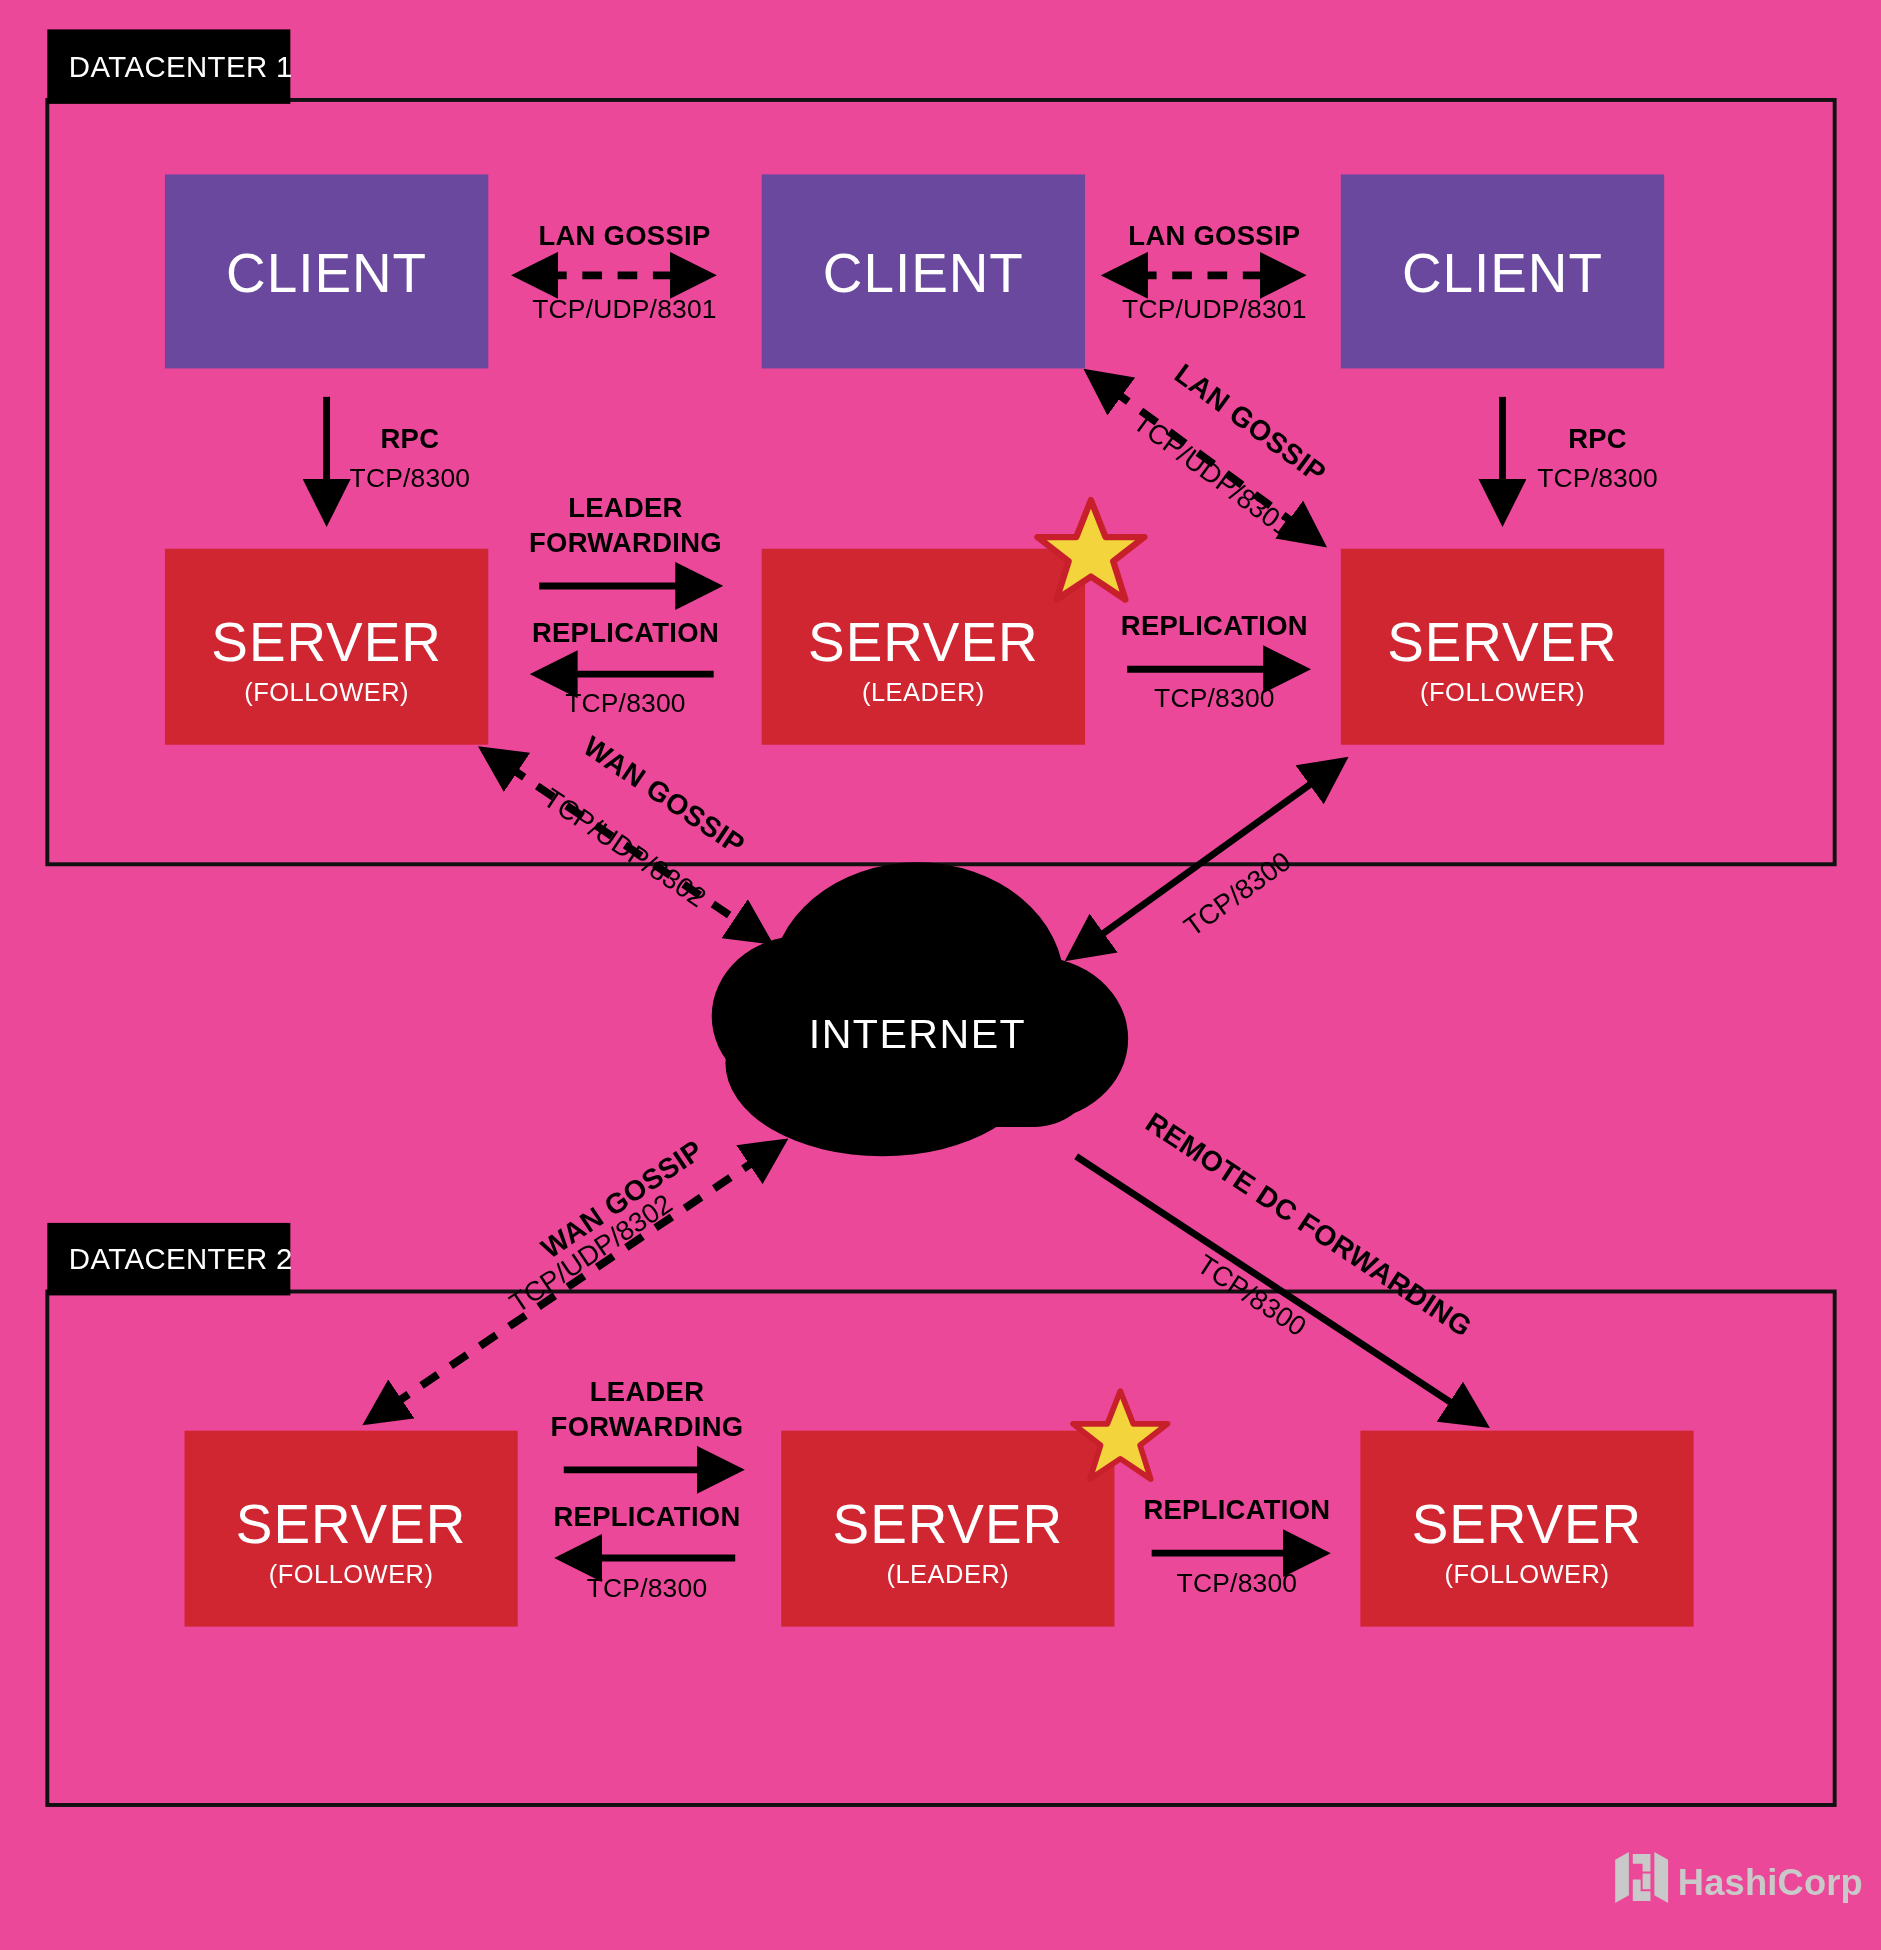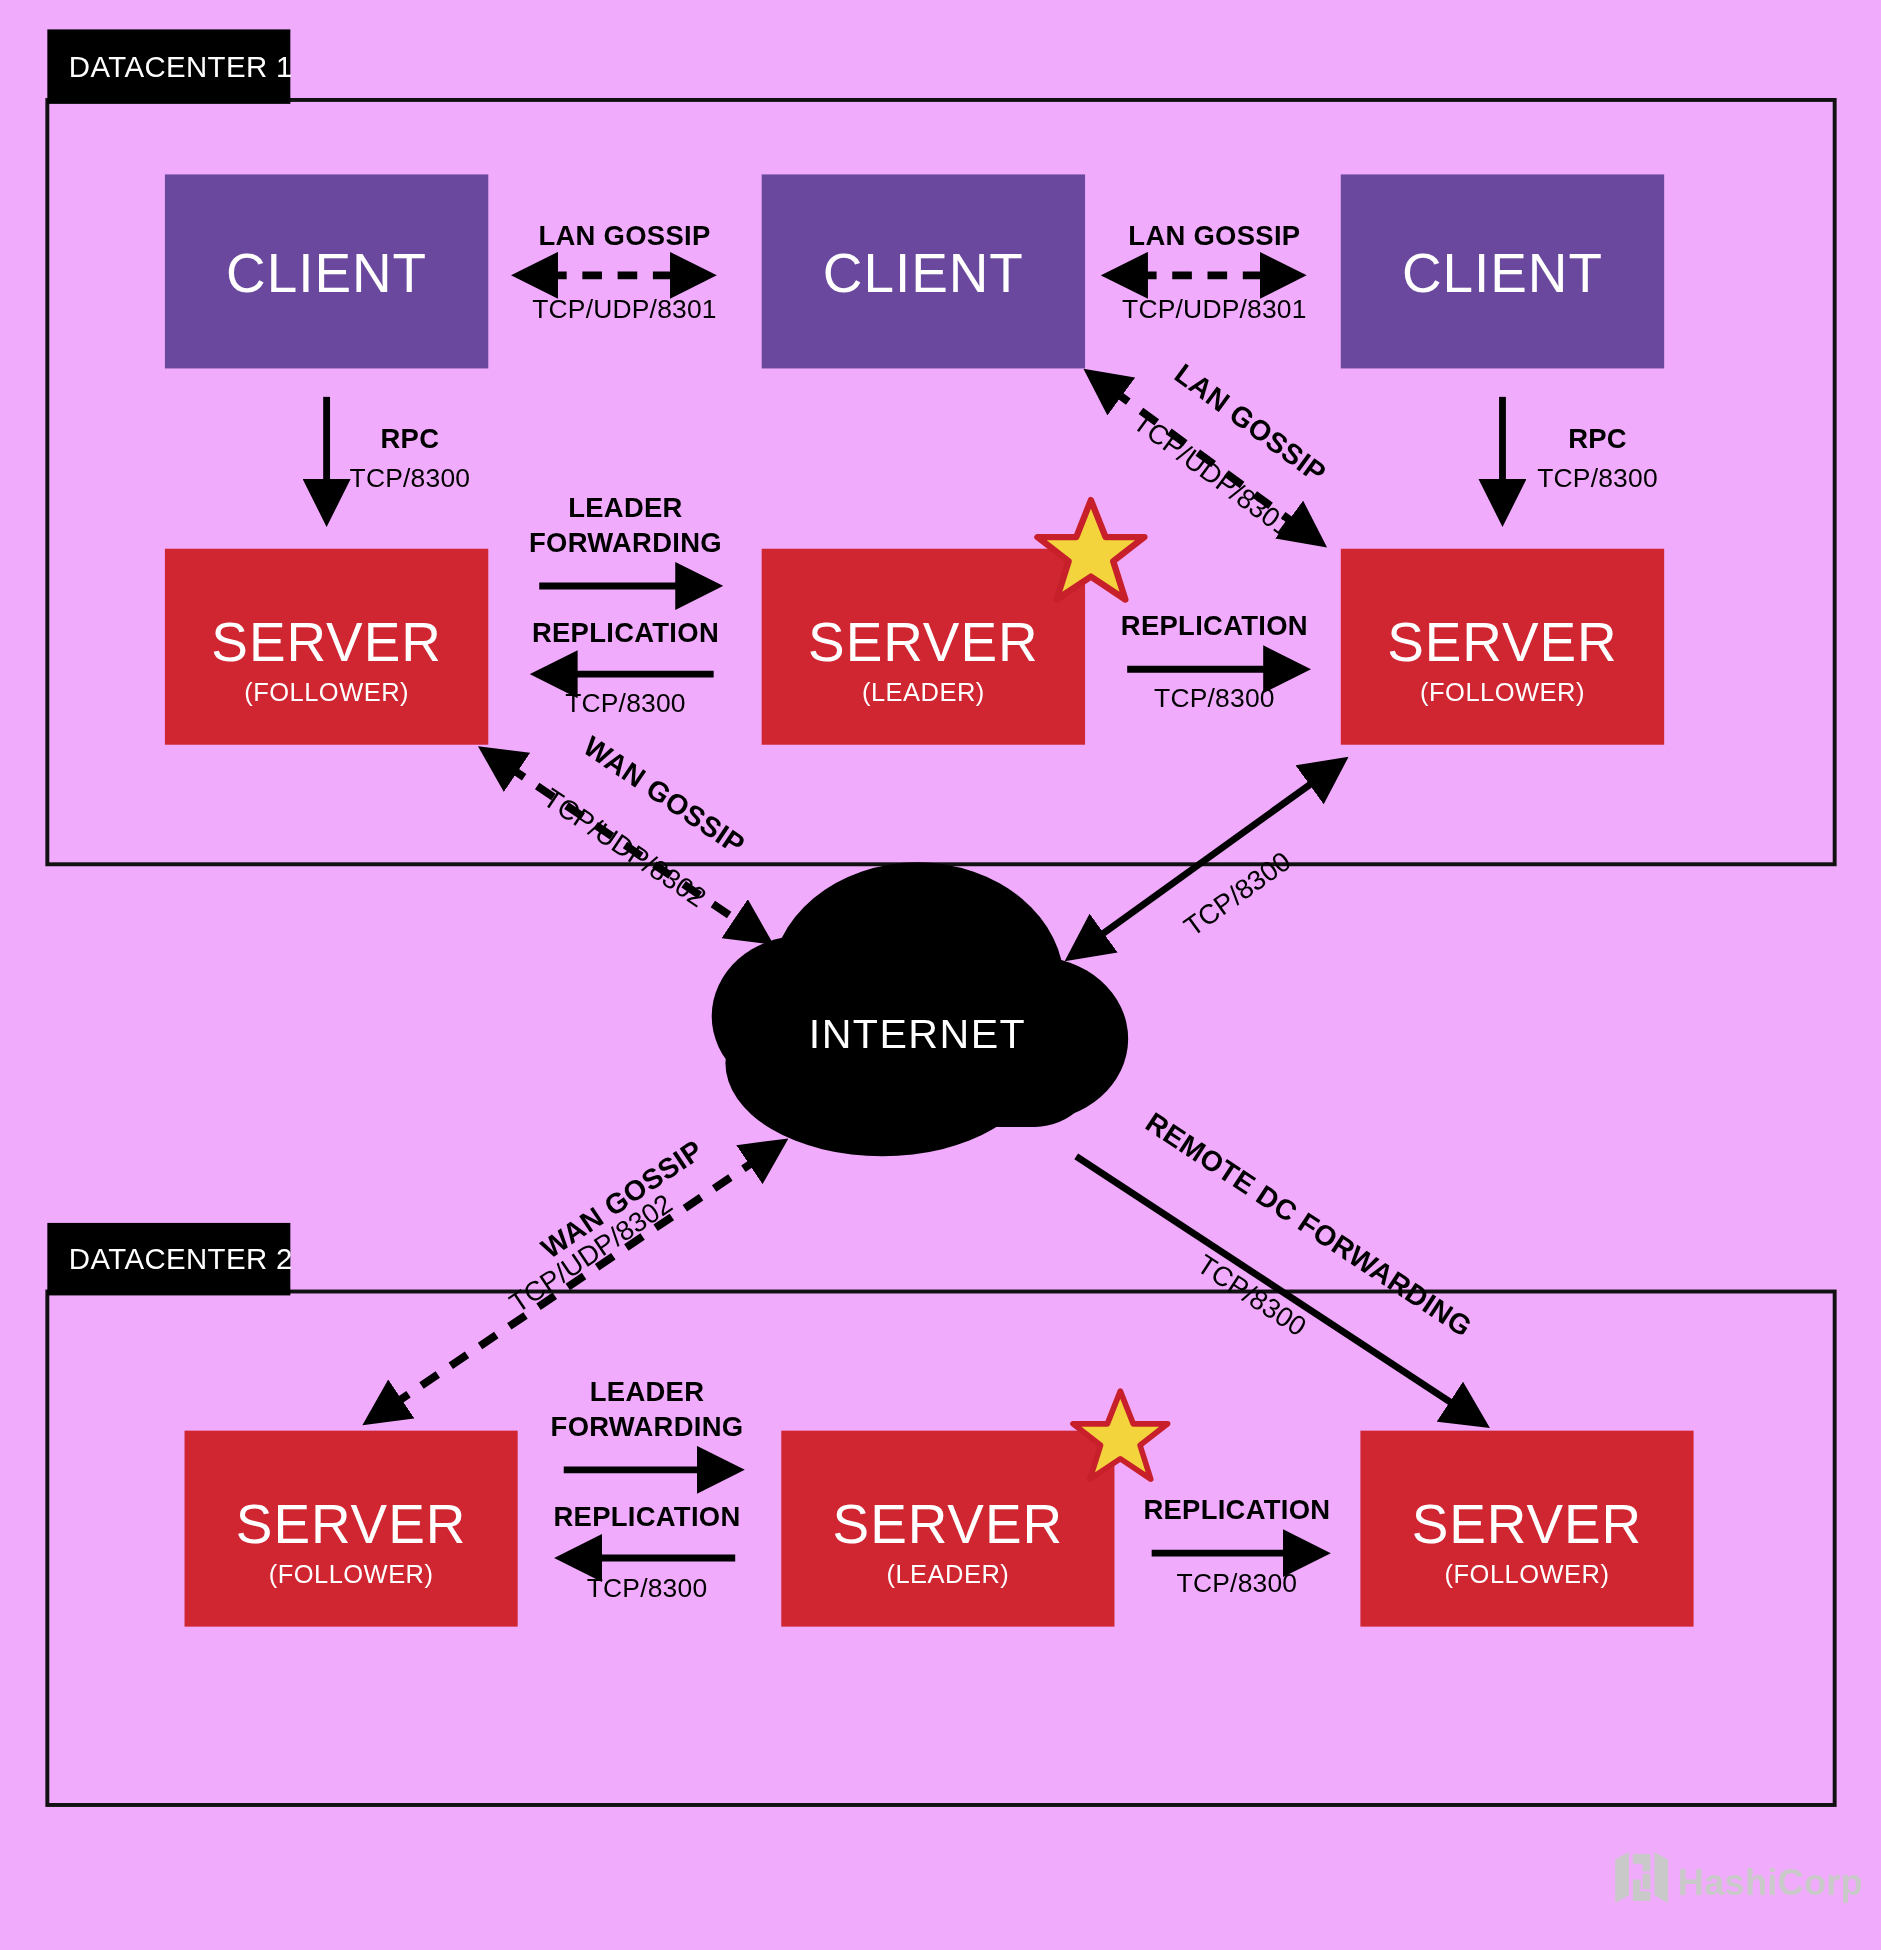--- a/index.html
+++ b/index.html
@@ -7,21 +7,21 @@
     padding: 0;
     background: #ffffff;
   }
   body {
     font-family: "Liberation Sans", sans-serif;
   }
   #stage {
     position: relative;
     width: 1882px;
     height: 1950px;
-    background: #f0abfc;
+    background: #ec4899;
     overflow: hidden;
   }
   svg.diagram {
     position: absolute;
     top: 0;
     left: 0;
     width: 1882px;
     height: 1950px;
   }
   .dc-frame {

